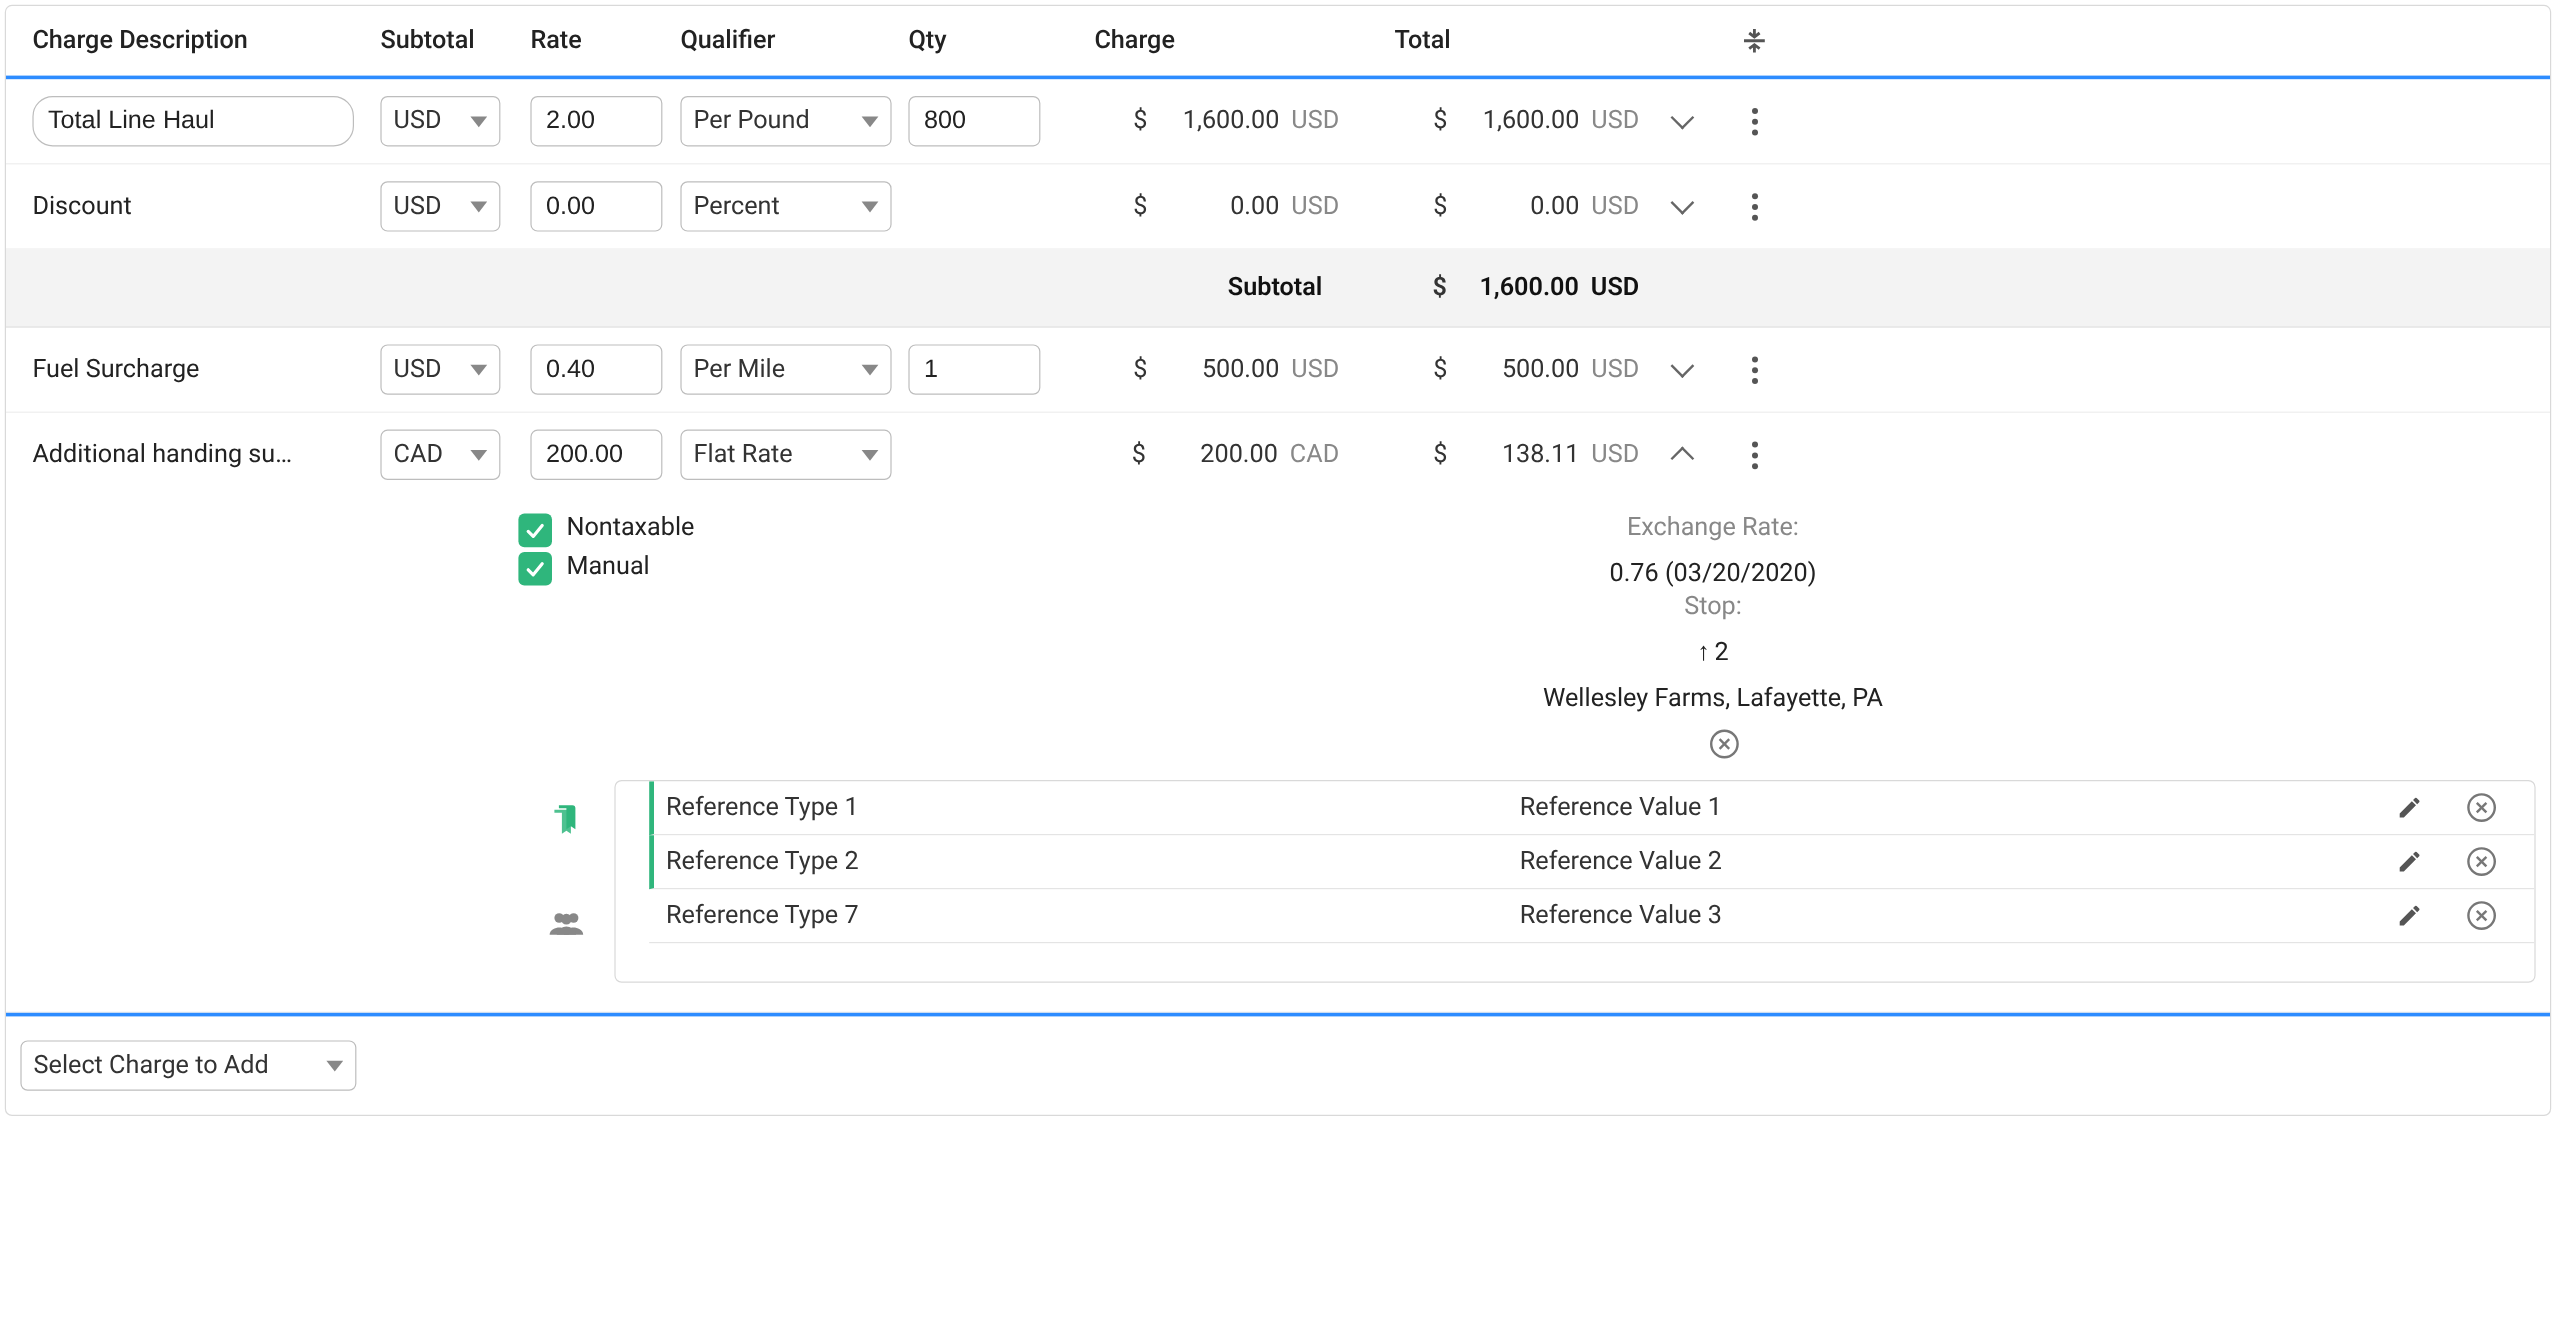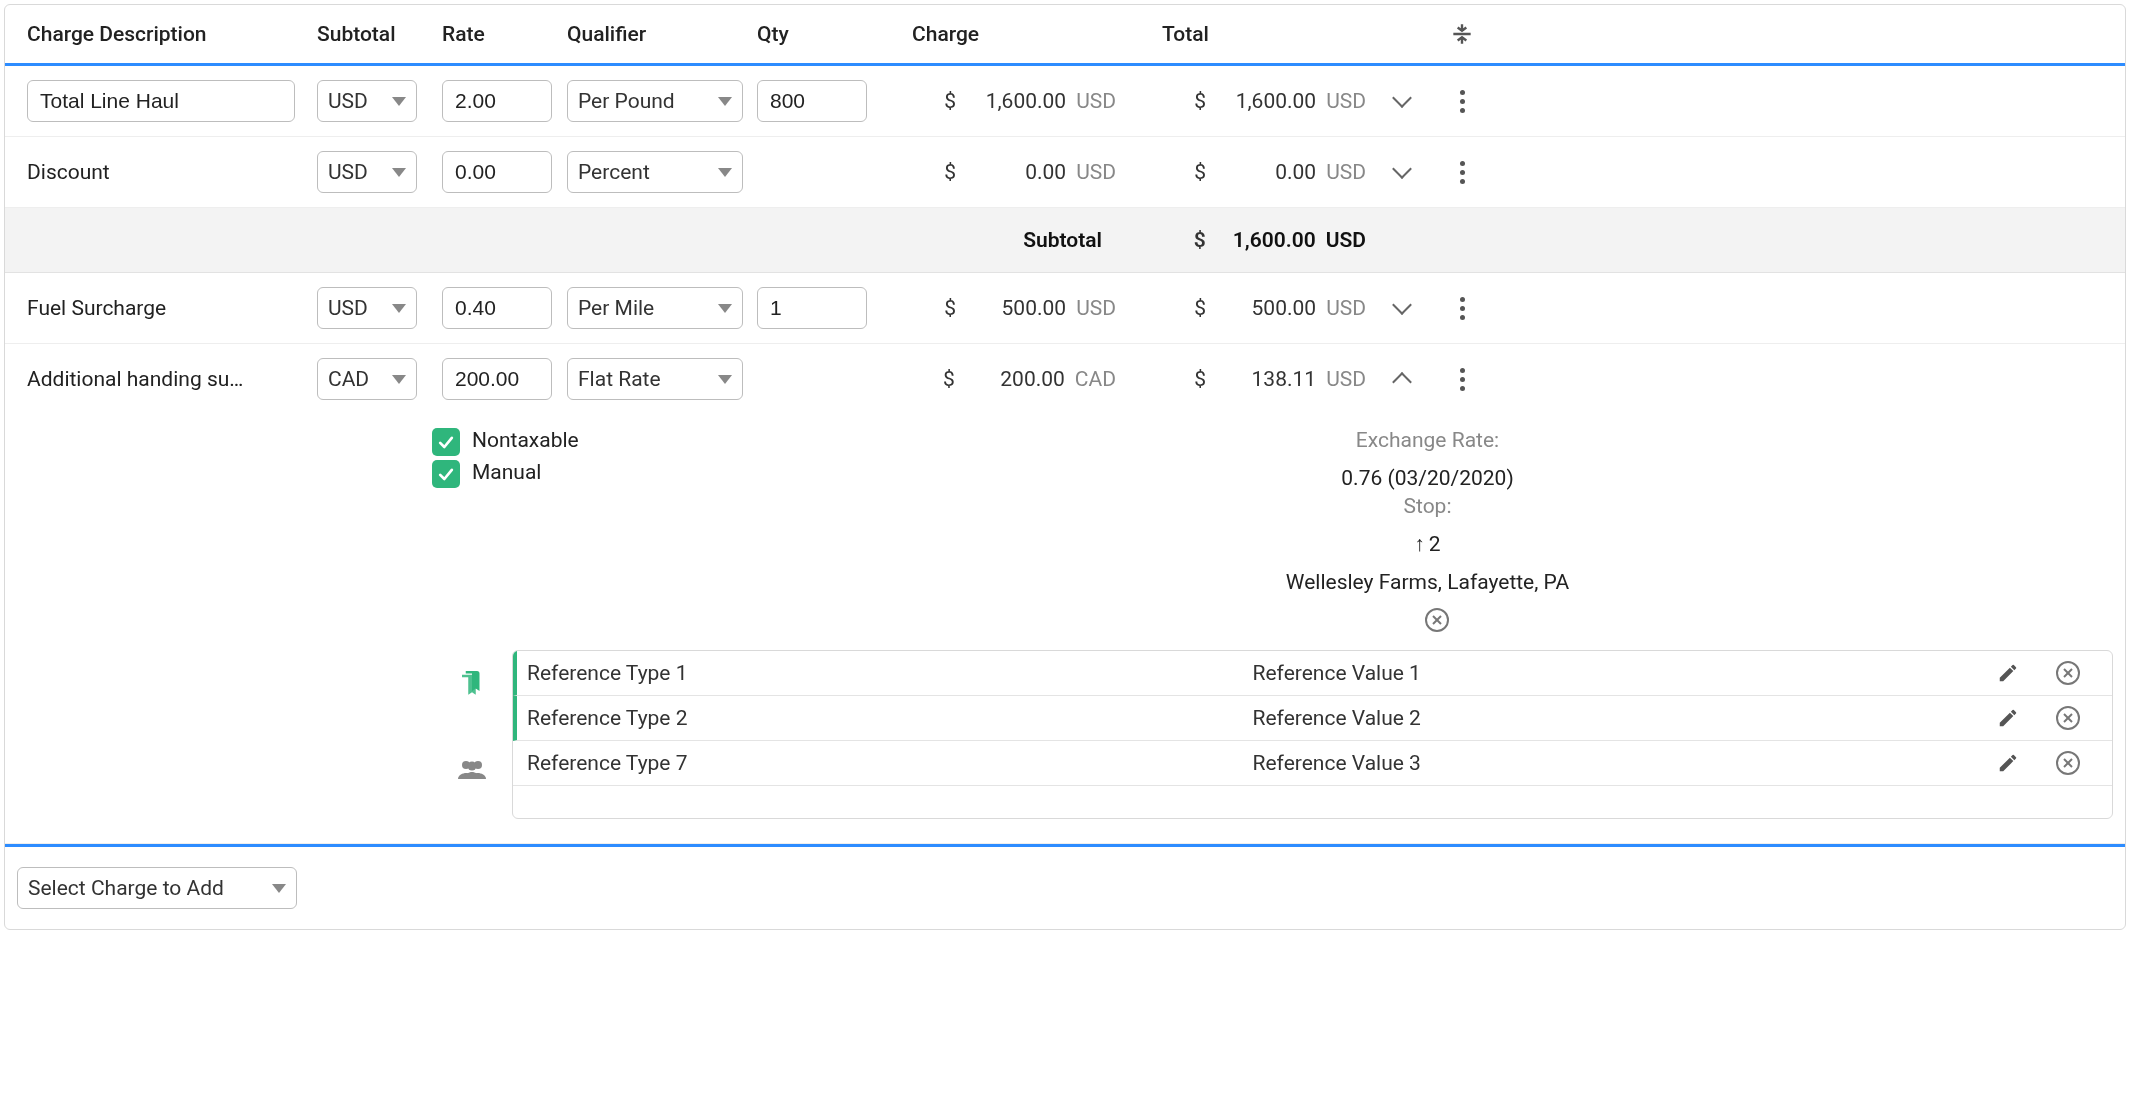--- a/index.html
+++ b/index.html
@@ -11,21 +11,21 @@
     .thead { padding: 16px 12px; border-bottom: 3px solid #2d8cff; font-weight: 500; color: #222; }
     .th, .td { padding: 0 10px; }
     .th-right { text-align: left; padding-left: 40px; }
 
     .collapse-all-btn { display: flex; align-items: center; justify-content: center; height: 100%; cursor: pointer; color: #555; }
 
     .trow { padding: 14px 12px; border-bottom: 1px solid #eee; }
     .trow.last { border-bottom: none; }
 
     .desc-input, .rate-input, .qty-input { height: 42px; border: 1px solid #bdbdbd; border-radius: 6px; padding: 0 12px; font-size: 21px; color: #222; background: #fff; width: 100%; }
-    .desc-input { width: 268px; }
+    .desc-input { width: 268px; border-radius: 17px; }
     .rate-input, .qty-input { width: 110px; }
     .desc-static { color: #222; white-space: nowrap; overflow: hidden; text-overflow: ellipsis; }
 
     .select { height: 42px; border: 1px solid #bdbdbd; border-radius: 6px; padding: 0 10px; background: #fff; display: flex; align-items: center; justify-content: space-between; cursor: pointer; }
     .select.currency { width: 100px; }
     .select.qualifier { width: 176px; }
     .select.add-charge { width: 280px; }
 
     .caret { width: 0; height: 0; border-left: 7px solid transparent; border-right: 7px solid transparent; border-top: 9px solid #888; }
 
@@ -55,21 +55,21 @@
     .kv-val { color: #222; }
     .stop-badge { display: inline-flex; align-items: center; gap: 4px; color: #222; }
     .up-arrow { display: inline-block; }
     .circle-x { width: 24px; height: 24px; border: 2px solid #777; border-radius: 50%; display: inline-flex; align-items: center; justify-content: center; cursor: pointer; color: #777; font-size: 15px; line-height: 1; vertical-align: middle; margin-left: 18px; }
 
     .refs-area { display: grid; grid-template-columns: 290px 125px 80px 1fr; margin-top: 14px; }
     .refs-icon-col { display: flex; flex-direction: column; align-items: center; justify-content: flex-start; gap: 54px; padding-top: 16px; }
     .tag-icon { color: #2fb67c; font-size: 28px; }
     .users-icon { color: #888; font-size: 26px; }
 
-    .ref-list { border: 1px solid #d9d9d9; border-radius: 6px; overflow: hidden; }
+    .ref-list { border: 1px solid #d9d9d9; border-radius: 6px; overflow: hidden; padding-left: 28px; }
     .ref-row { display: grid; grid-template-columns: 1fr 1fr 60px 60px; align-items: center; padding: 10px 14px; border-bottom: 1px solid #e4e4e4; }
     .ref-row:last-child { border-bottom: none; }
     .ref-row.highlight { border-left: 4px solid #2fb67c; padding-left: 10px; }
     .ref-type, .ref-val { color: #333; }
     .icon-btn { display: flex; align-items: center; justify-content: center; cursor: pointer; color: #555; }
     .ref-empty { height: 32px; }
 
     .footer-area { border-top: 3px solid #2d8cff; padding: 20px 12px; }
   </style>
 </head>

